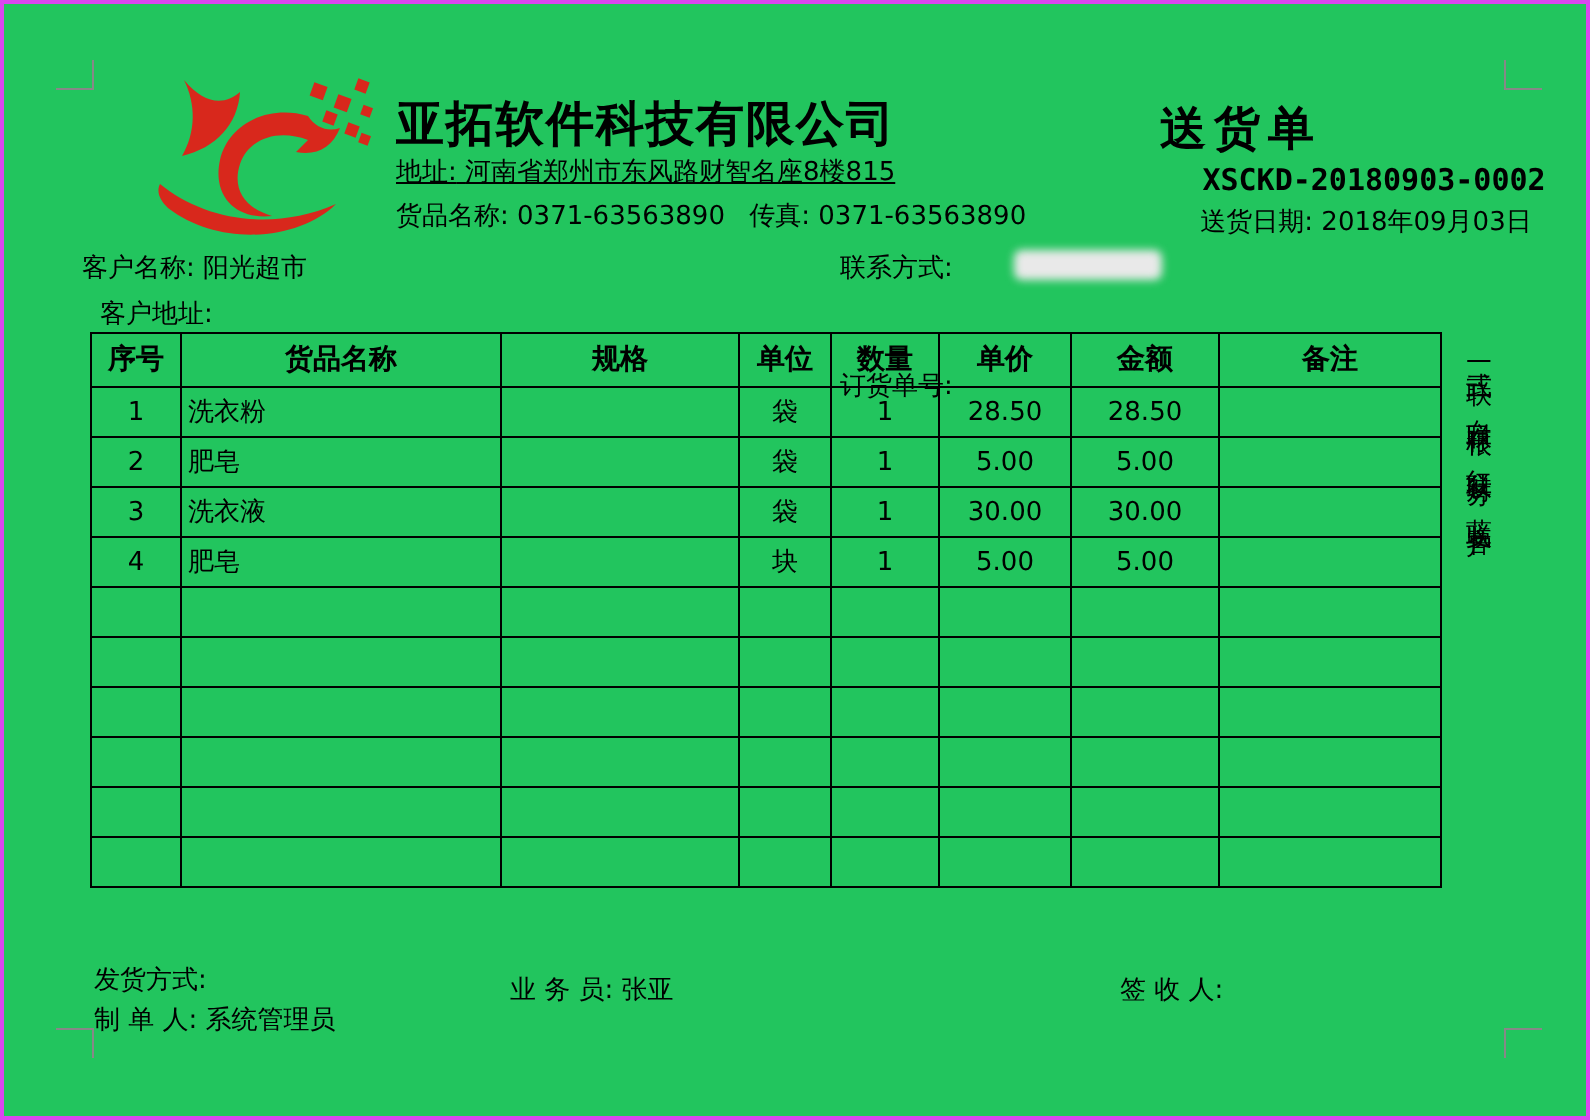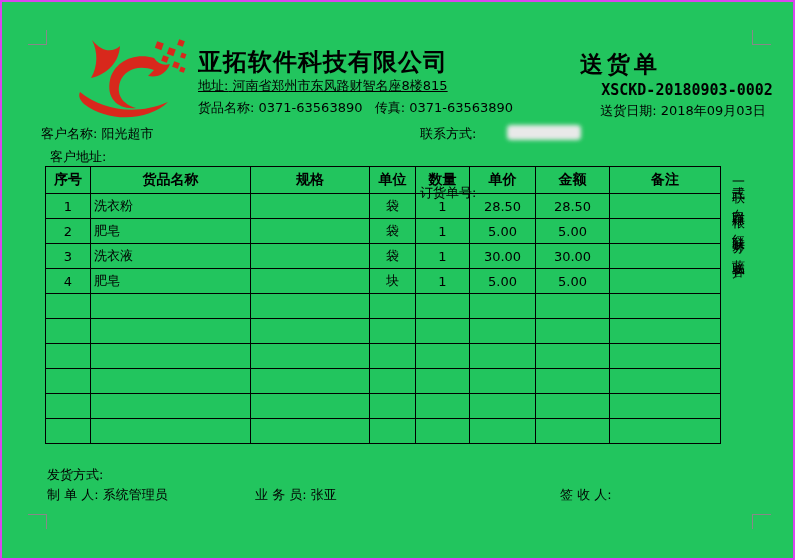--- a/index.html
+++ b/index.html
@@ -45,21 +45,21 @@
   table.items th { height:27px; font-size:14px; font-weight:bold; text-align:center; }
   table.items td { height:25px; font-size:13px; text-align:center; }
   table.items td.col1 { text-align:left; padding-left:3px; }
 
   .side-note { position:absolute; left:727px; top:172px; height:278px;
                writing-mode:vertical-rl; text-orientation:upright;
                font-size:13px; letter-spacing:2px; white-space:pre; }
 
   .foot { position:absolute; font-size:13px; white-space:nowrap; }
   .r1 { top:464px; } .r2 { top:484px; }
-  .c1 { left:45px; } .c2 { left:253px; } .c3 { left:558px; }
+  .c1 { left:45px;margin-top:15px; } .c2 { left:253px; } .c3 { left:558px; }
 </style>
 </head>
 <body>
 
 <div class="sheet">
 
   <div class="mark tl"></div>
   <div class="mark tr"></div>
   <div class="mark bl"></div>
   <div class="mark br"></div>

